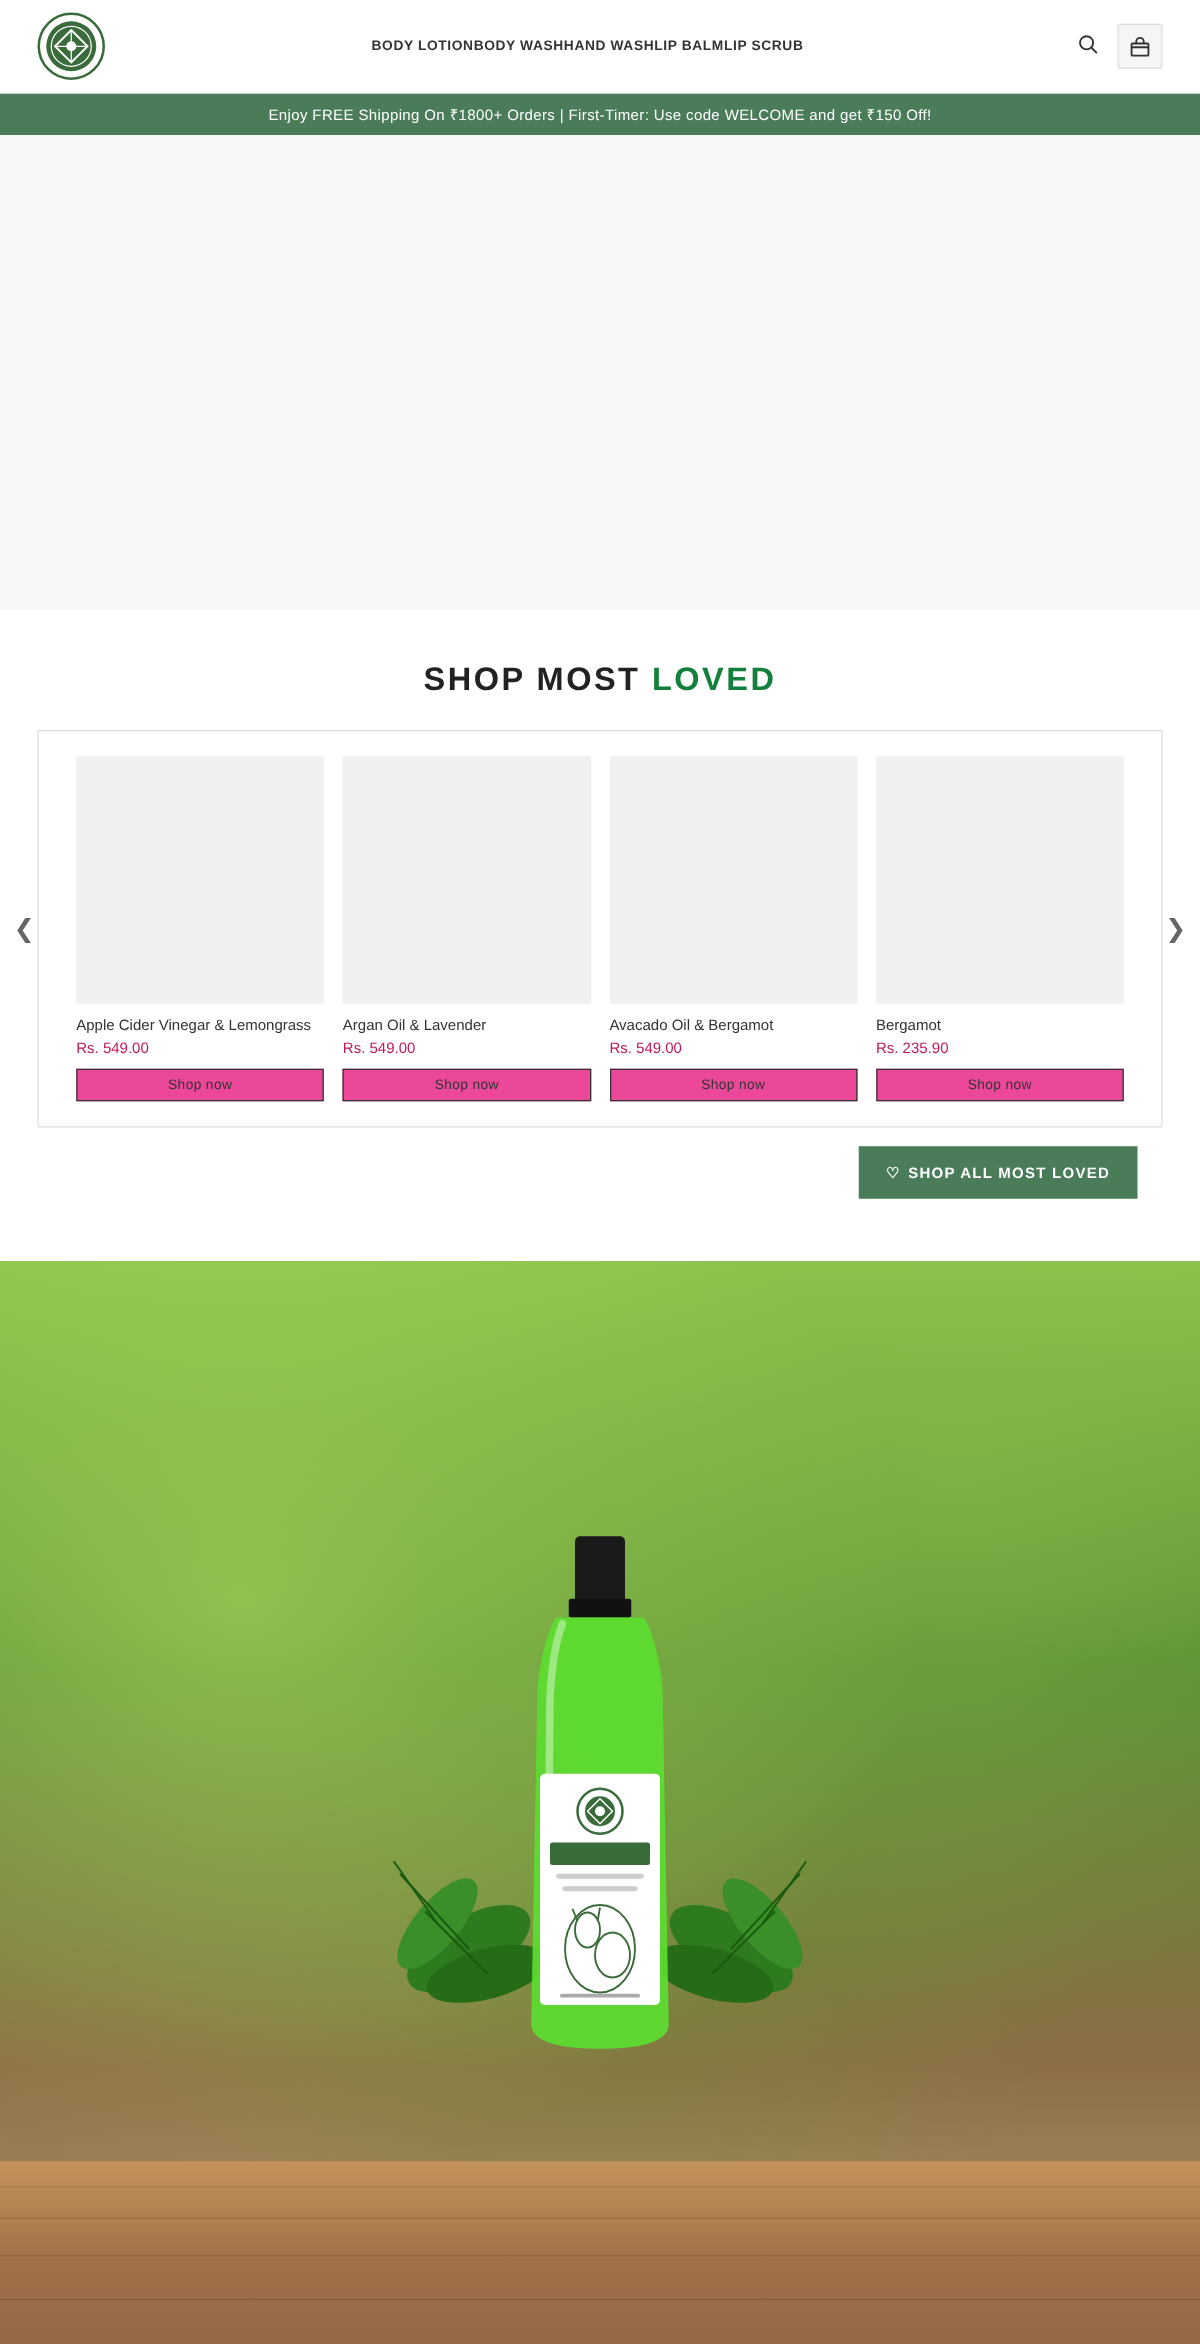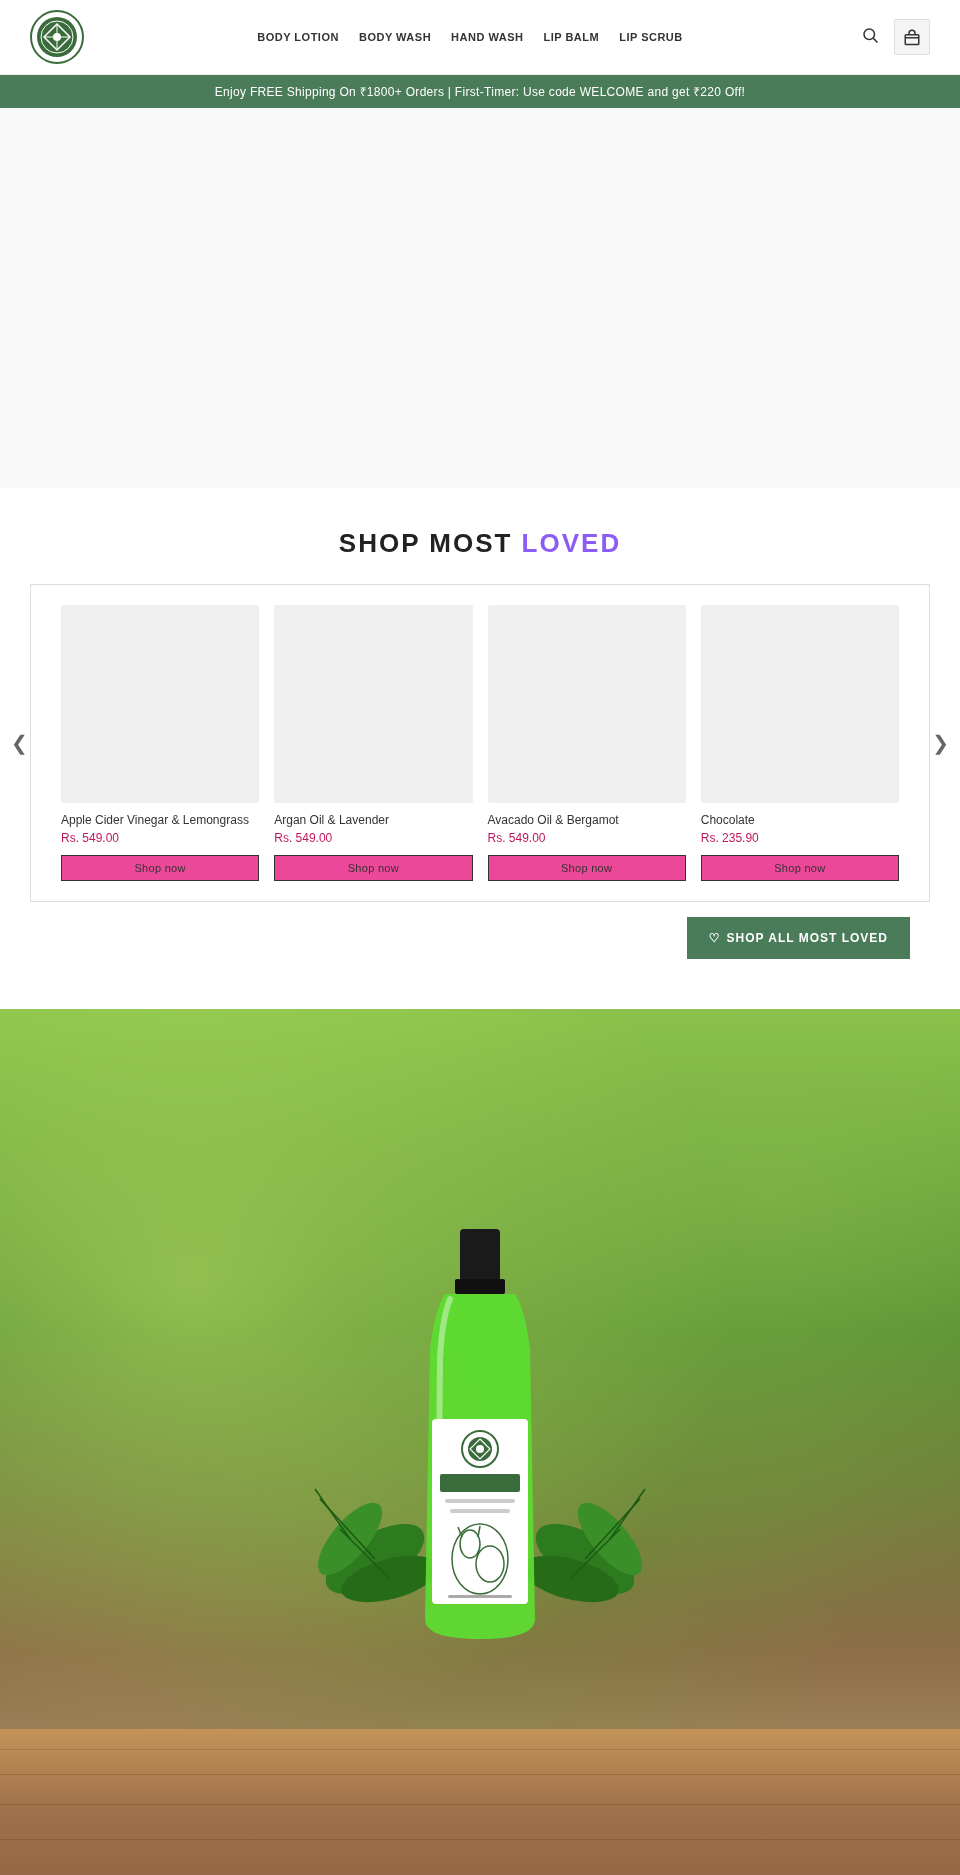--- a/index.html
+++ b/index.html
@@ -16,21 +16,21 @@
       background: #fff;
     }
     .logo-inner {
       width: 40px; height: 40px;
       background: #3a6b3a;
       border-radius: 50%;
       display: flex; align-items: center; justify-content: center;
       position: relative;
     }
 
-    .nav-links-top { display: flex; gap: 20px; align-items: center; }
+    .nav-links-top { display: flex; align-items: center; }
     .nav-links-top a {
       font-size: 11px; font-weight: 600; color: #333; text-decoration: none;
       letter-spacing: 0.5px; text-transform: uppercase;
     }
     .nav-icons { display: flex; gap: 10px; align-items: center; }
     .nav-icon-btn {
       background: none; border: none; cursor: pointer;
       font-size: 16px; color: #333; padding: 5px;
     }
     .cart-icon-wrapper {
@@ -70,21 +70,21 @@
     .section-title {
       text-align: center;
       font-size: 26px;
       font-weight: 700;
       letter-spacing: 2px;
       margin-bottom: 25px;
       color: #222;
       text-transform: uppercase;
     }
     .section-title .loved {
-      color: #8b5cf6;
+      color: #15803d;
       text-align: right;
     }
 
     .products-carousel-wrapper {
       position: relative;
       border: 1px solid #ddd;
       padding: 20px 30px;
       margin: 0 10px;
     }
     .products-grid {
@@ -273,21 +273,21 @@
           <line x1="3" y1="13" x2="21" y2="13"></line>
         </svg>
       </div>
     </div>
 
   </div>
 
 </header>
 
 <div class="promo-banner">
-  <span>Enjoy FREE Shipping On ₹1800+ Orders | First-Timer: Use code WELCOME and get ₹220 Off!</span>
+  <span>Enjoy FREE Shipping On ₹1800+ Orders | First-Timer: Use code WELCOME and get ₹150 Off!</span>
 </div>
 
 <div class="hero-area"></div>
 
 <section class="shop-most-loved">
 
   <h2 class="section-title">
     <span>SHOP MOST </span><span class="loved">LOVED</span>
   </h2>
 
@@ -313,21 +313,21 @@
 
       <div class="product-card">
         <div class="product-image"></div>
         <div class="product-name">Avacado Oil &amp; Bergamot</div>
         <div class="product-price">Rs. 549.00</div>
         <button class="shop-now-btn">Shop now</button>
       </div>
 
       <div class="product-card">
         <div class="product-image"></div>
-        <div class="product-name">Chocolate</div>
+        <div class="product-name">Bergamot</div>
         <div class="product-price">Rs. 235.90</div>
         <button class="shop-now-btn">Shop now</button>
       </div>
 
     </div>
 
     <button class="carousel-arrow carousel-arrow-right">❯</button>
 
   </div>
 

